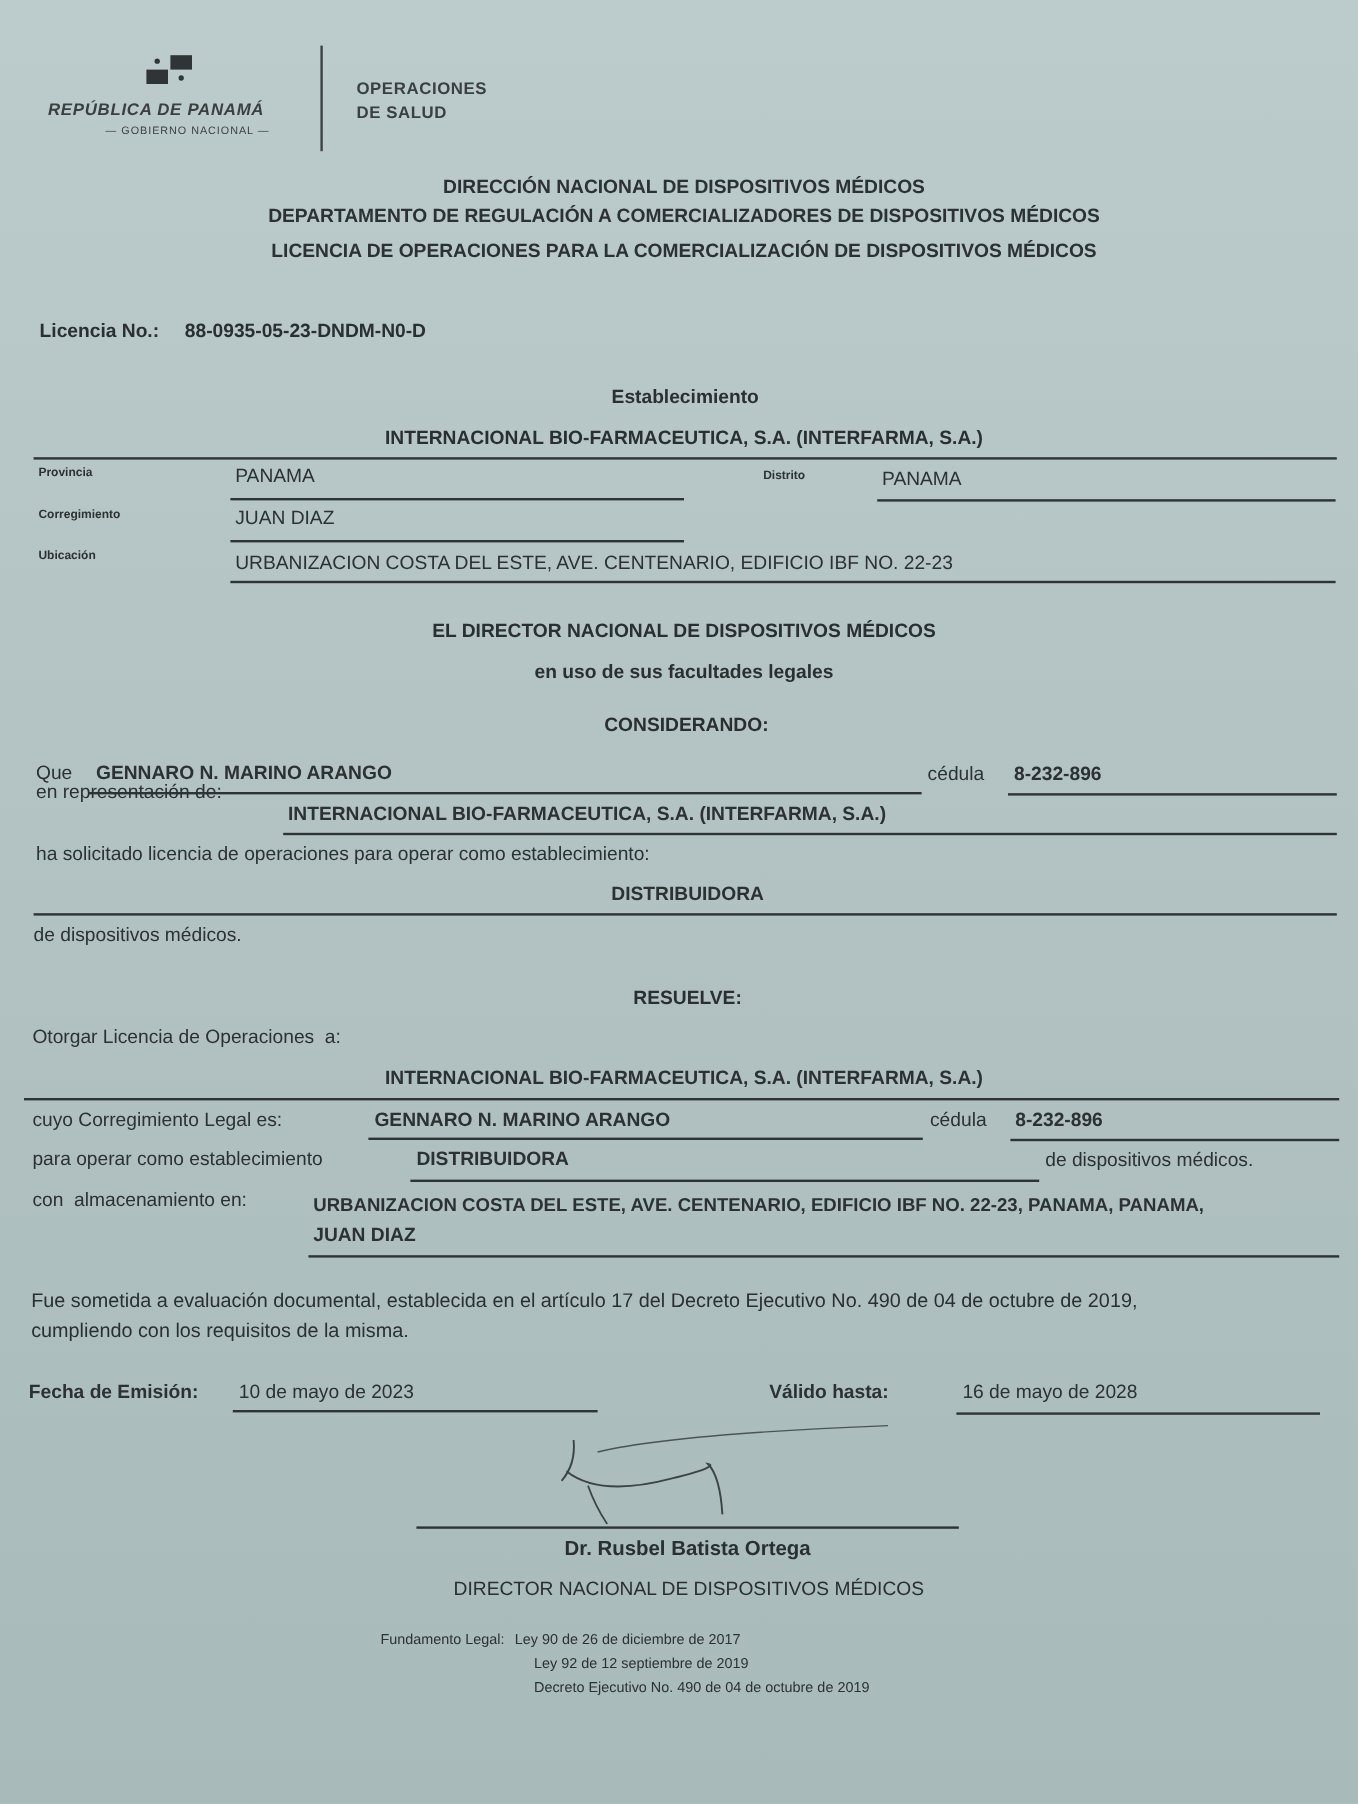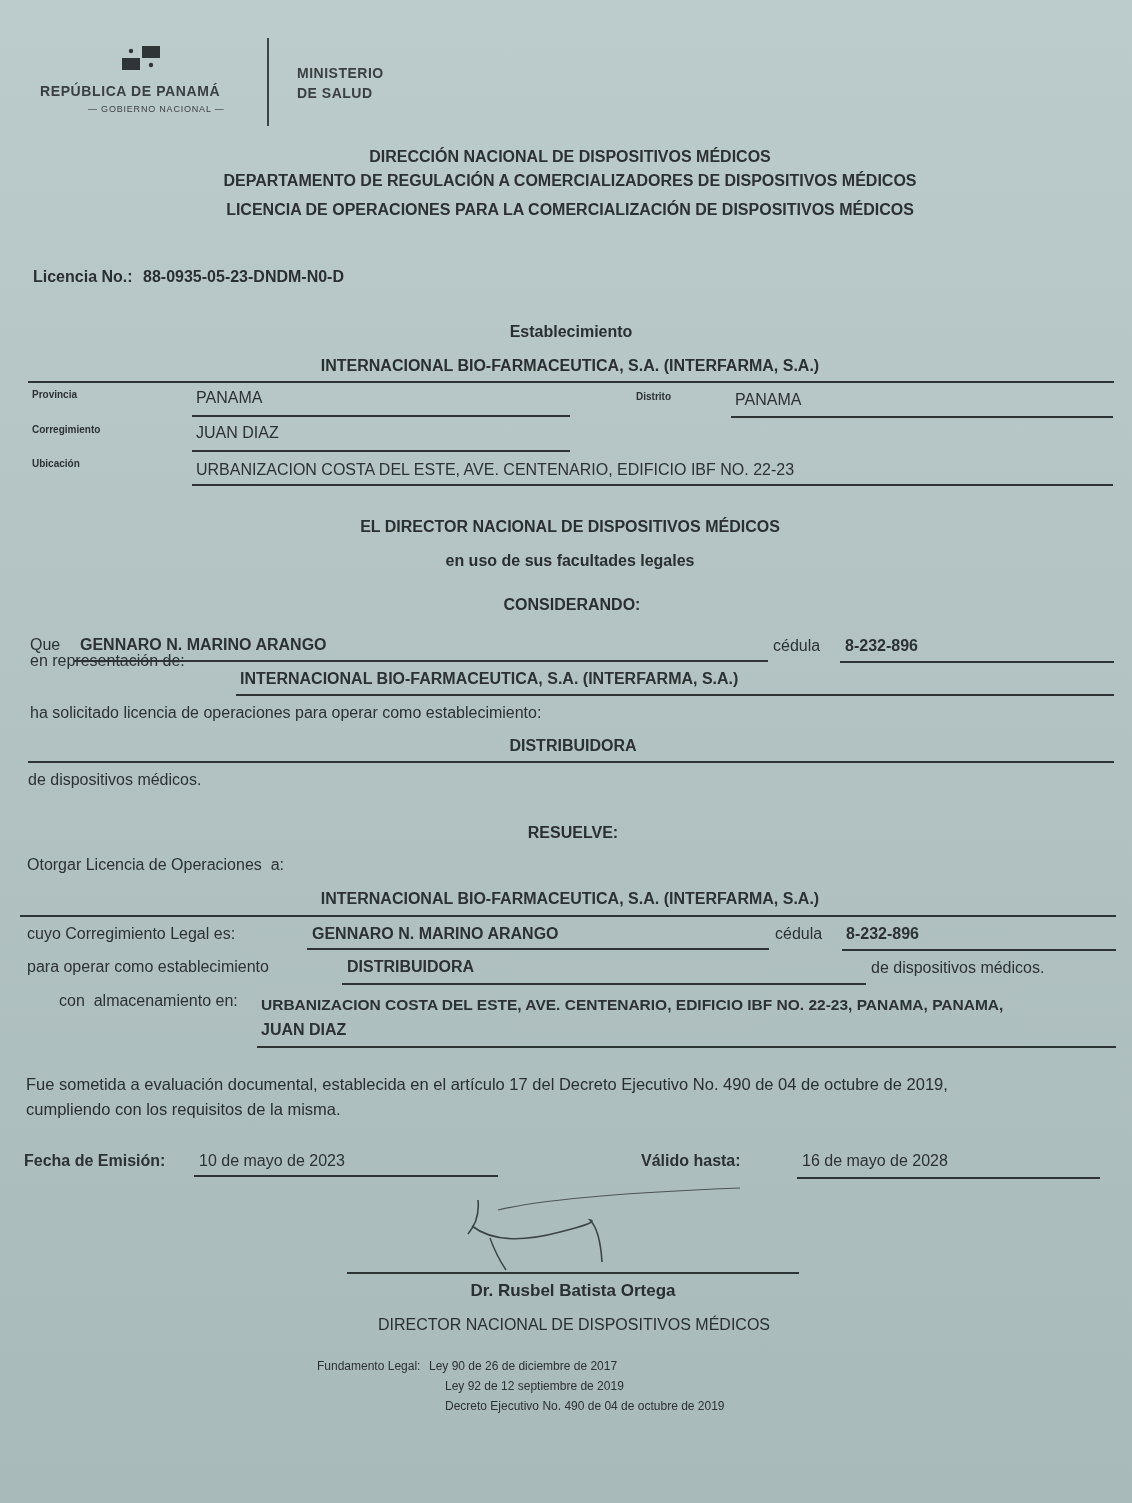--- a/index.html
+++ b/index.html
@@ -12,21 +12,21 @@
     position: relative;
   }
   .abs { position: absolute; }
   .c { text-align: center; }
   .b { font-weight: bold; }
   .line { position: absolute; height: 0; border-top: 2px solid #2e3436; }
   .lbl { font-size: 10px; color: #2c3133; }
   .val { font-size: 16px; color: #2c3133; }
   .t17 { font-size: 17px; }
   
-  .logo-text { font-size: 14px; font-weight: bold; letter-spacing: 0.6px; color: #3a3f41; }
+  .logo-text { font-size: 14px; font-weight: bold; letter-spacing: 0.6px; color: #3a3f41; font-style: italic; }
   .logo-sub { font-size: 9px; letter-spacing: 0.8px; color: #3a3f41; }
   .vrule { position: absolute; left: 267px; top: 38px; width: 2px; height: 88px; background: #3e4446; }
   .minis { font-size: 14px; font-weight: bold; color: #3a3f41; line-height: 20px; letter-spacing: 0.5px; }
   .hdr { font-size: 16px; font-weight: bold; color: #2c3133; white-space: nowrap; }
   .small { font-size: 12px; color: #2c3133; }
   .sig { position: absolute; left: 440px; top: 1180px; }
 </style>
 </head>
 <body>
 
@@ -36,32 +36,32 @@
     <rect x="24" y="2" width="18" height="12" fill="#2f3537"></rect>
     <circle cx="13" cy="7" r="2.2" fill="#2f3537"></circle>
     <circle cx="33" cy="21" r="2.2" fill="#2f3537"></circle>
   </svg>
   <div class="abs logo-text" style="left:40px;top:83px;">REPÚBLICA DE PANAMÁ</div>
   <div class="abs logo-sub" style="left:52px;top:104px;white-space:nowrap;margin-left:36px;">
     <span>— </span><span>GOBIERNO NACIONAL</span><span> —</span>
   </div>
   <div class="vrule"></div>
   <div class="abs minis" style="left:297px;top:63px;">
-    <div>MINISTERIO</div>
+    <div>OPERACIONES</div>
     <div>DE SALUD</div>
   </div>
 </div>
 
 <div class="abs c hdr" style="left:0;width:1140px;top:148px;">DIRECCIÓN NACIONAL DE DISPOSITIVOS MÉDICOS</div>
 <div class="abs c hdr" style="left:0;width:1140px;top:172px;">DEPARTAMENTO DE REGULACIÓN A COMERCIALIZADORES DE DISPOSITIVOS MÉDICOS</div>
 <div class="abs c hdr" style="left:0;width:1140px;top:201px;">LICENCIA DE OPERACIONES PARA LA COMERCIALIZACIÓN DE DISPOSITIVOS MÉDICOS</div>
 
 <div class="abs b" style="left:33px;top:268px;font-size:16px;">
   <span>Licencia No.:</span>
-  <span style="margin-left:6px;">88-0935-05-23-DNDM-N0-D</span>
+  <span style="margin-left:17px;">88-0935-05-23-DNDM-N0-D</span>
 </div>
 
 <div class="abs c b" style="left:0;width:1142px;top:323px;font-size:16px;">Establecimiento</div>
 <div class="abs c b" style="left:0;width:1140px;top:357px;font-size:16px;">INTERNACIONAL BIO-FARMACEUTICA, S.A. (INTERFARMA, S.A.)</div>
 <div class="line" style="left:28px;width:1086px;top:381px;"></div>
 
 <div class="abs lbl b" style="left:32px;top:389px;">Provincia</div>
 <div class="abs val" style="left:196px;top:389px;">PANAMA</div>
 <div class="line" style="left:192px;width:378px;top:415px;"></div>
 
@@ -107,21 +107,21 @@
 <div class="line" style="left:307px;width:462px;top:948px;"></div>
 <div class="abs val" style="left:775px;top:925px;">cédula</div>
 <div class="abs val b" style="left:846px;top:925px;">8-232-896</div>
 <div class="line" style="left:842px;width:274px;top:949px;"></div>
 
 <div class="abs val" style="left:27px;top:958px;">para operar como establecimiento</div>
 <div class="abs val b" style="left:347px;top:958px;">DISTRIBUIDORA</div>
 <div class="line" style="left:342px;width:524px;top:983px;"></div>
 <div class="abs val" style="left:871px;top:959px;">de dispositivos médicos.</div>
 
-<div class="abs val" style="left:27px;top:992px;white-space:pre;margin-left:32px;">con  almacenamiento en:</div>
+<div class="abs val" style="left:27px;top:992px;white-space:pre;">con  almacenamiento en:</div>
 <div class="abs val b" style="left:261px;top:996px;font-size:15.5px;white-space:nowrap;">URBANIZACION COSTA DEL ESTE, AVE. CENTENARIO, EDIFICIO IBF NO. 22-23, PANAMA, PANAMA,</div>
 <div class="abs val b" style="left:261px;top:1021px;">JUAN DIAZ</div>
 <div class="line" style="left:257px;width:859px;top:1046px;"></div>
 
 <div class="abs t17" style="left:26px;top:1075px;white-space:nowrap;font-size:16.5px;">Fue sometida a evaluación documental, establecida en el artículo 17 del Decreto Ejecutivo No. 490 de 04 de octubre de 2019,</div>
 <div class="abs t17" style="left:26px;top:1100px;font-size:16.5px;">cumpliendo con los requisitos de la misma.</div>
 
 <div class="abs b val" style="left:24px;top:1152px;">Fecha de Emisión:</div>
 <div class="abs val" style="left:199px;top:1152px;">10 de mayo de 2023</div>
 <div class="line" style="left:194px;width:304px;top:1175px;"></div>

